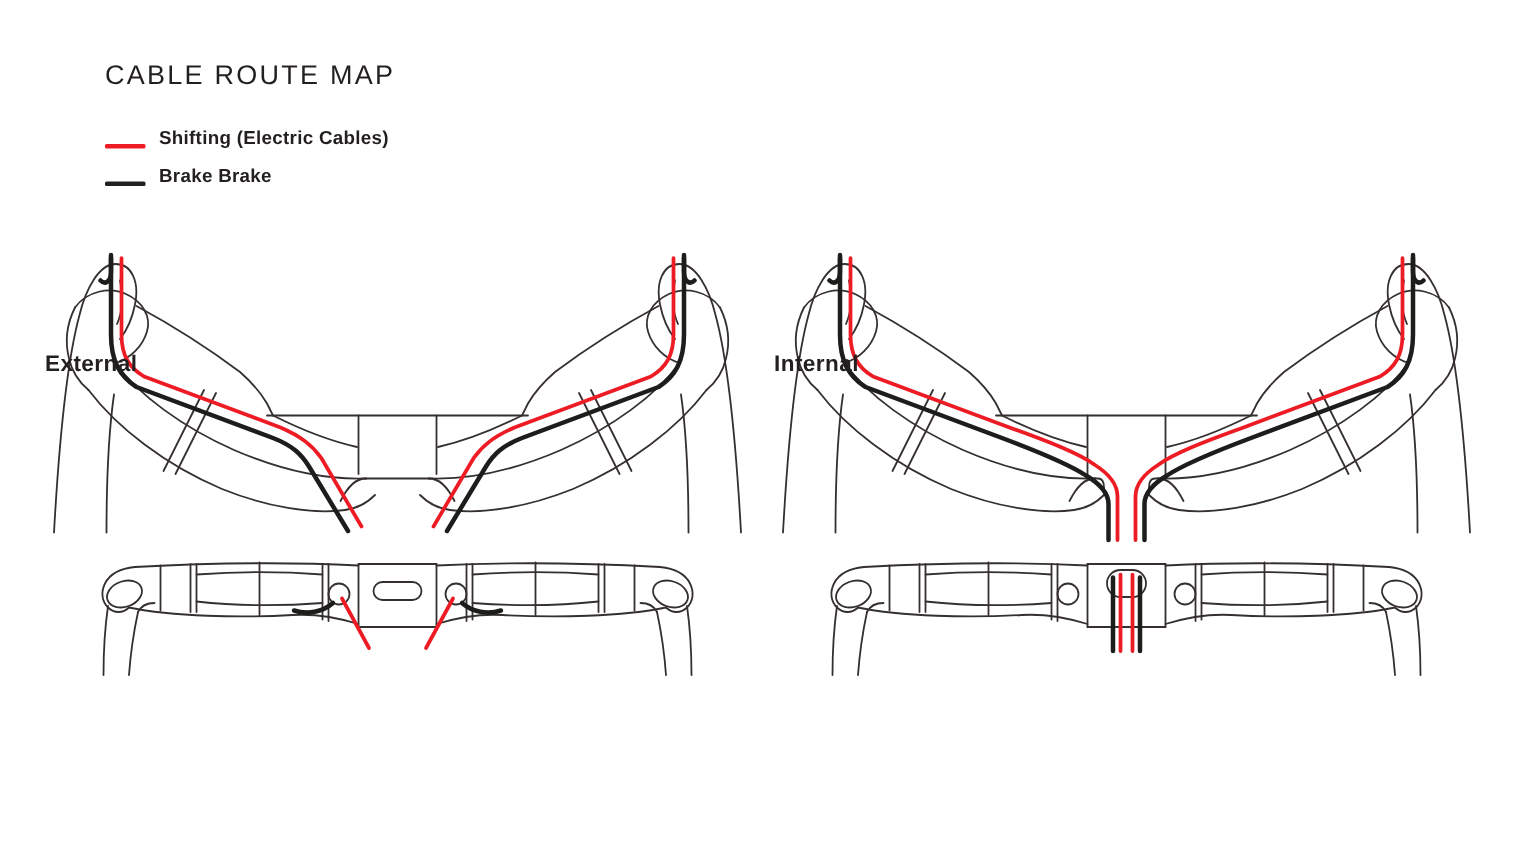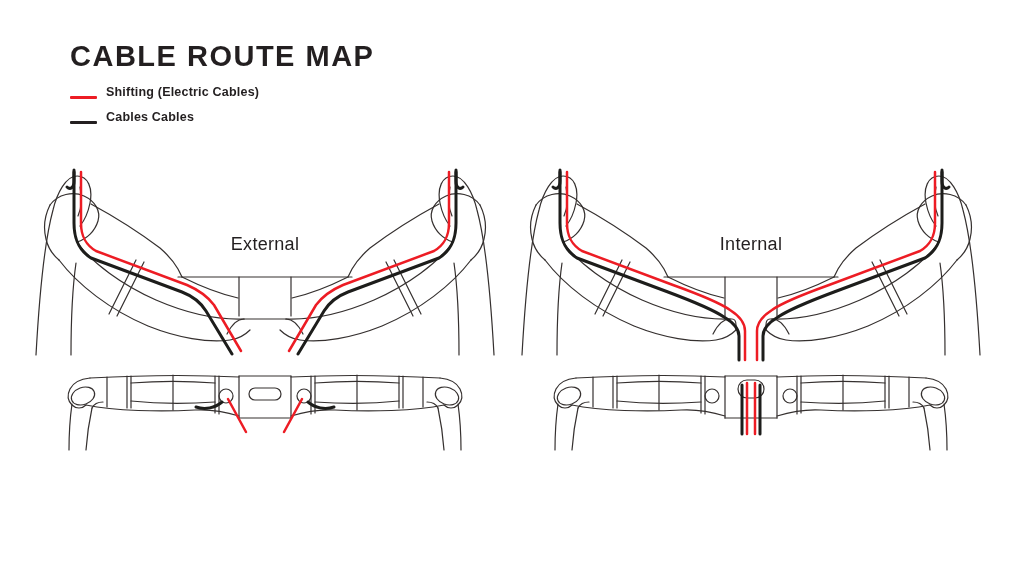--- a/index.html
+++ b/index.html
@@ -4,54 +4,54 @@
 <style>
   html,body{margin:0;padding:0;}
   body{
     width:1024px;height:576px;overflow:hidden;position:relative;
     background:var(--c-bg,#fff);
     font-family:"Liberation Sans","DejaVu Sans",sans-serif;
     color:var(--c-text,#231f20);
   }
   .page-title{
     position:absolute;left:70px;top:40px;margin:0;
-    font-size:29px;font-weight:bold;letter-spacing:1.5px;
+    font-size:18px;font-weight:normal;letter-spacing:1.5px;
     color:var(--c-text,#231f20);
   }
   .legend{position:absolute;left:70px;top:74px;}
   .legend-row{display:flex;align-items:flex-end;height:25px;}
   .legend-swatch{width:27px;height:3px;margin-right:9px;border-radius:1px;}
   .legend-label{font-size:12.5px;font-weight:bold;letter-spacing:.2px;}
   .diagram{position:absolute;width:470px;height:300px;}
   .diagram.external{left:30px;top:163px;}
   .diagram.internal{left:516px;top:163px;}
   .front-svg{position:absolute;left:0;top:0;}
   .bottom-svg{position:absolute;left:0;top:209px;}
   .diagram-label{
-    position:absolute;left:0;right:0;top:71px;text-align:center;
-    font-size:18px;font-weight:normal;letter-spacing:.3px;
+    position:absolute;left:0;right:0;top:71px;
+    font-size:15px;font-weight:bold;letter-spacing:.3px;
     color:var(--c-text,#231f20);
   }
   svg .outline{fill:none;stroke:var(--c-outline,#35302f);stroke-width:1.2;stroke-linecap:round;stroke-linejoin:round;}
   svg .brake{fill:none;stroke:var(--c-brake,#1d1d1b);stroke-width:3;stroke-linecap:round;stroke-linejoin:round;}
   svg .shift{fill:none;stroke:var(--c-shift,#ed1c24);stroke-width:2.5;stroke-linecap:round;stroke-linejoin:round;}
 </style>
 </head>
 <body>
 
 <h1 class="page-title">CABLE ROUTE MAP</h1>
 
 <div class="legend">
   <div class="legend-row">
     <span class="legend-swatch" style="background: rgb(237, 28, 36);"></span>
     <span class="legend-label">Shifting (Electric Cables)</span>
   </div>
   <div class="legend-row">
     <span class="legend-swatch" style="background: rgb(35, 31, 32);"></span>
-    <span class="legend-label">Cables Cables</span>
+    <span class="legend-label">Brake Brake</span>
   </div>
 </div>
 
 <svg width="0" height="0" style="position:absolute" aria-hidden="true">
   <defs>
 
     <g id="bar-half-front" class="outline">
       <path d="M 6 192 C 9 138, 14 80, 23 47 C 27 30, 36 13, 47 13 C 58 13, 63 25, 60 40 C 58 50, 54 58, 50 63"></path>
       <path d="M 41 192 C 41 160, 42 128, 46 100"></path>
       <path d="M 20 42 C 28 31, 43 28, 54 33 C 65 38, 71 48, 68 58 C 65 68, 57 76, 47 79"></path>

